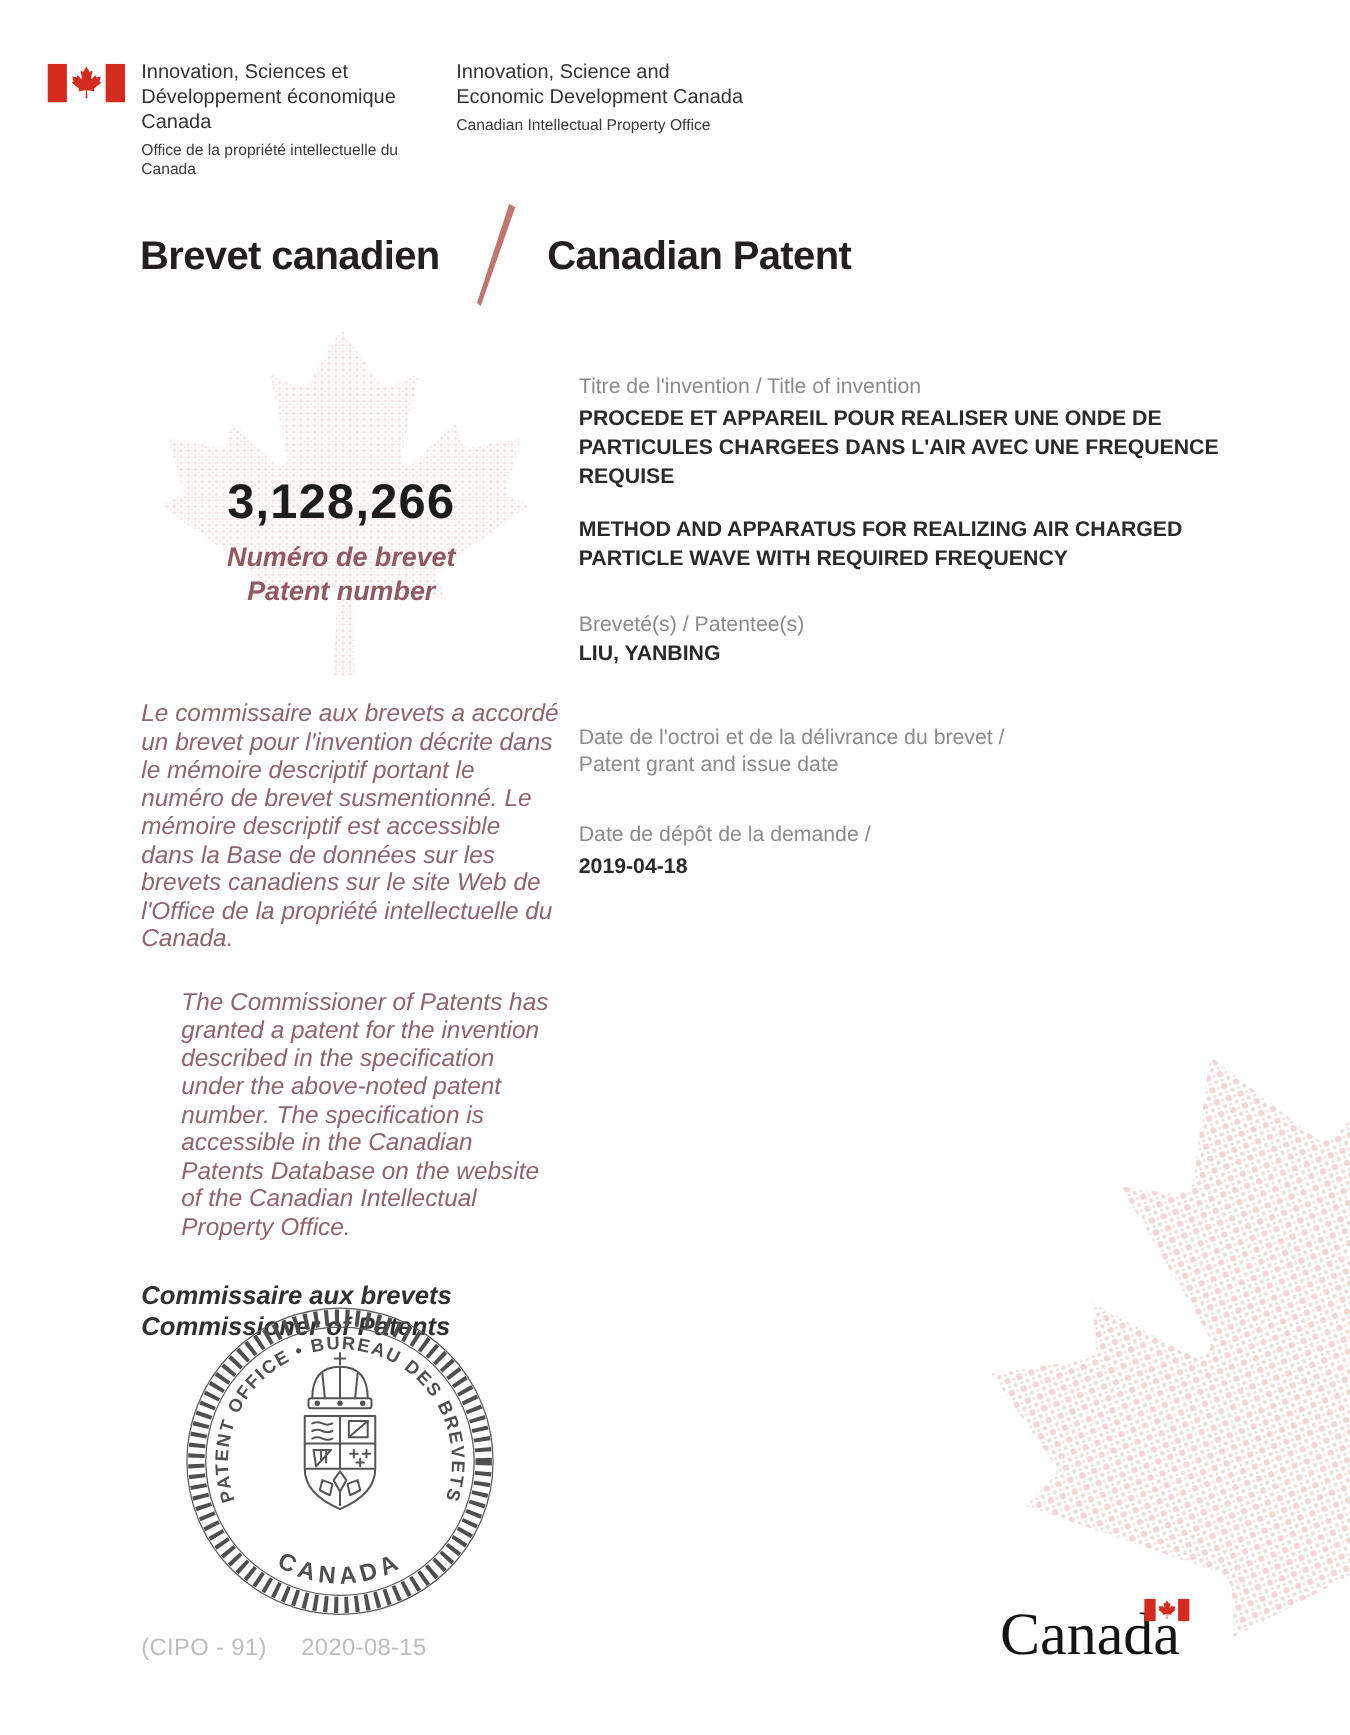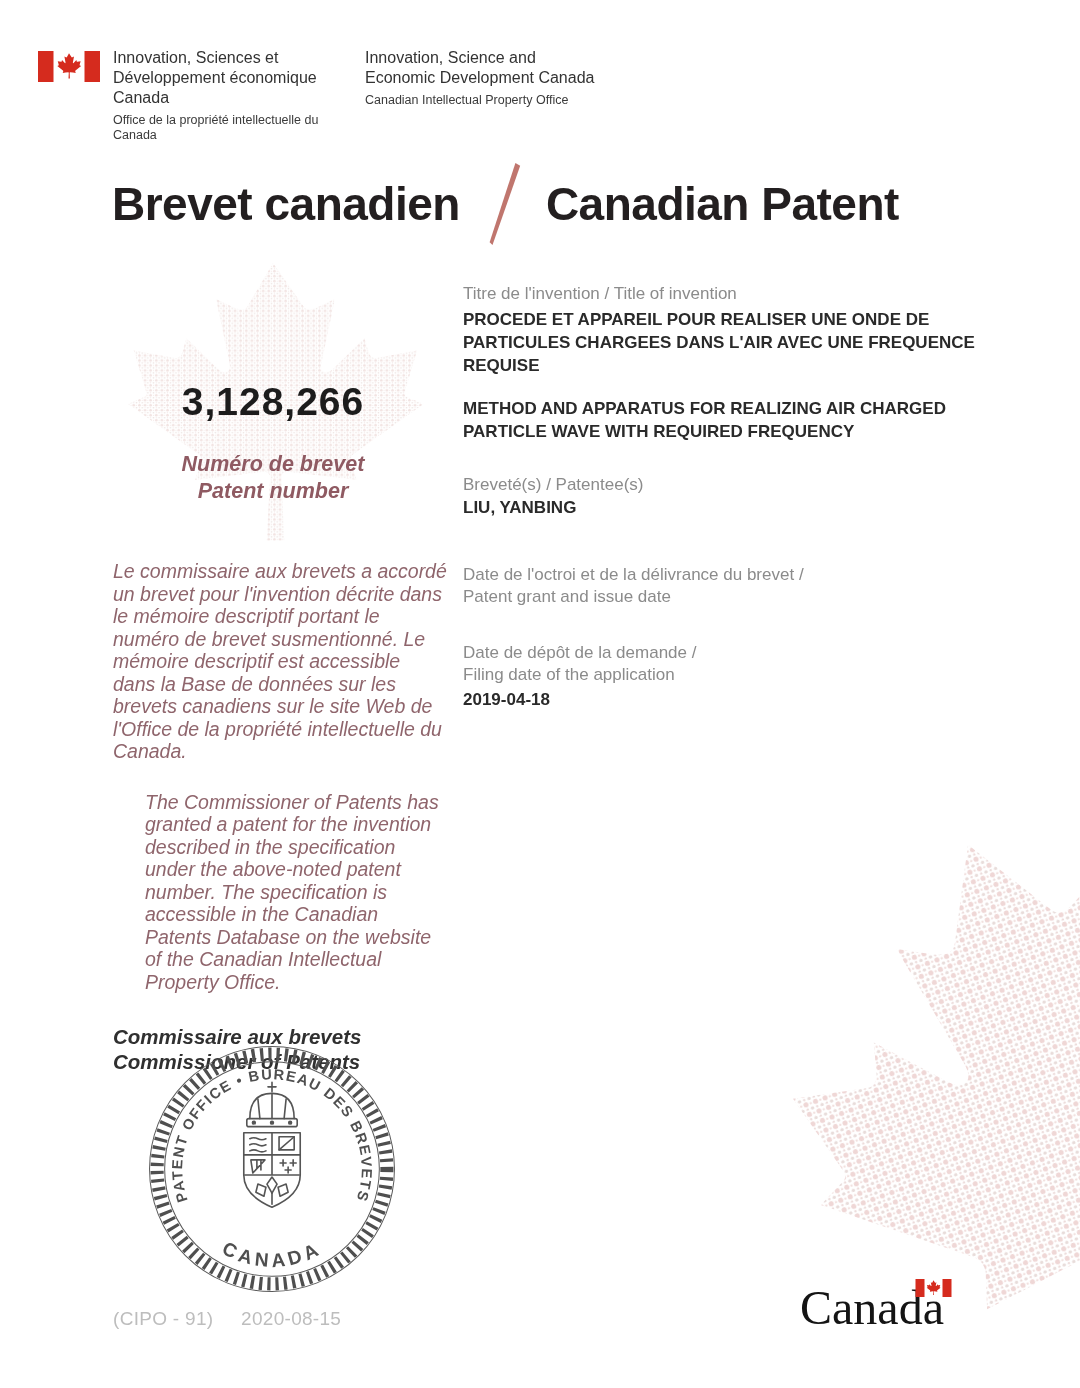--- a/index.html
+++ b/index.html
@@ -9,30 +9,30 @@
   }
   
   .gov-header { position:absolute; left:38px; top:48px; display:flex; align-items:flex-start; }
   .gov-flag { width:62px; height:31px; margin-top:3px; flex:0 0 auto; }
   .gov-block { font-size:16px; line-height:20px; color:#333; }
   .gov-block.fr { margin-left:13px; width:252px; }
   .gov-block.en { }
   .gov-sub { font-size:12.5px; line-height:15px; margin-top:5px; color:#3a3a3a; }
   
   .title-row { position:absolute; left:112px; top:158px; display:flex; align-items:center; }
-  .main-title { font-size:46px; font-weight:700; letter-spacing:-0.5px; color:#231f20; white-space:nowrap; }
+  .main-title { font-size:32px; font-weight:700; letter-spacing:-0.5px; color:#231f20; white-space:nowrap; }
   .title-slash { width:42px; height:92px; margin:0 22px; flex:0 0 auto; }
   
   .leaf-top { position:absolute; left:93px; top:250px; width:360px; height:318px; opacity:.9; }
   .patent-number-block { position:absolute; left:93px; top:380px; width:360px; text-align:center; }
   .patent-number { font-size:39px; font-weight:700; letter-spacing:1px; color:#1c1c1c; }
   .patent-number-label { font-size:21.5px; line-height:27px; font-style:italic; font-weight:600; color:#8f5a62; }
-  .patent-number-label.first { margin-top:27px; }
-  
-  .right-col { position:absolute; left:463px; top:283px; width:540px; }
+  .patent-number-label.first { margin-top:9px; }
+  
+  .right-col { position:absolute; left:463px; top:298px; width:540px; }
   .sec-label { font-size:17px; line-height:22px; color:#8b8b8b; }
   .sec-value { font-size:17px; line-height:23px; font-weight:700; color:#2a2a2a; }
   .invention-fr { margin-top:3px; }
   .invention-en { margin-top:20px; }
   .grp-patentee { margin-top:31px; }
   .grp-inventors { margin-top:29px; }
   .dates-wrap { margin-top:45px; }
   .date-group { margin-bottom:34px; }
   .date-value { margin-top:2px; }
   
@@ -122,21 +122,20 @@
     </div>
 
 
     <div class="dates-wrap">
       <div class="date-group">
         <div class="sec-label">Date de l'octroi et de la délivrance du brevet /</div>
         <div class="sec-label">Patent grant and issue date</div>
       </div>
       <div class="date-group">
         <div class="sec-label">Date de dépôt de la demande /</div>
-        <div class="sec-label">Filing date of the application</div>
         <div class="sec-value date-value">2019-04-18</div>
       </div>
     </div>
   </div>
 
   <div class="left-col">
     <div class="grant-para fr">Le commissaire aux brevets a accordé un brevet pour l'invention décrite dans le mémoire descriptif portant le numéro de brevet susmentionné. Le mémoire descriptif est accessible dans la Base de données sur les brevets canadiens sur le site Web de l'Office de la propriété intellectuelle du Canada.</div>
     <div class="grant-para en">The Commissioner of Patents has granted a patent for the invention described in the specification under the above-noted patent number. The specification is accessible in the Canadian Patents Database on the website of the Canadian Intellectual Property Office.</div>
     <div class="commissioner">
       <div>Commissaire aux brevets</div>

